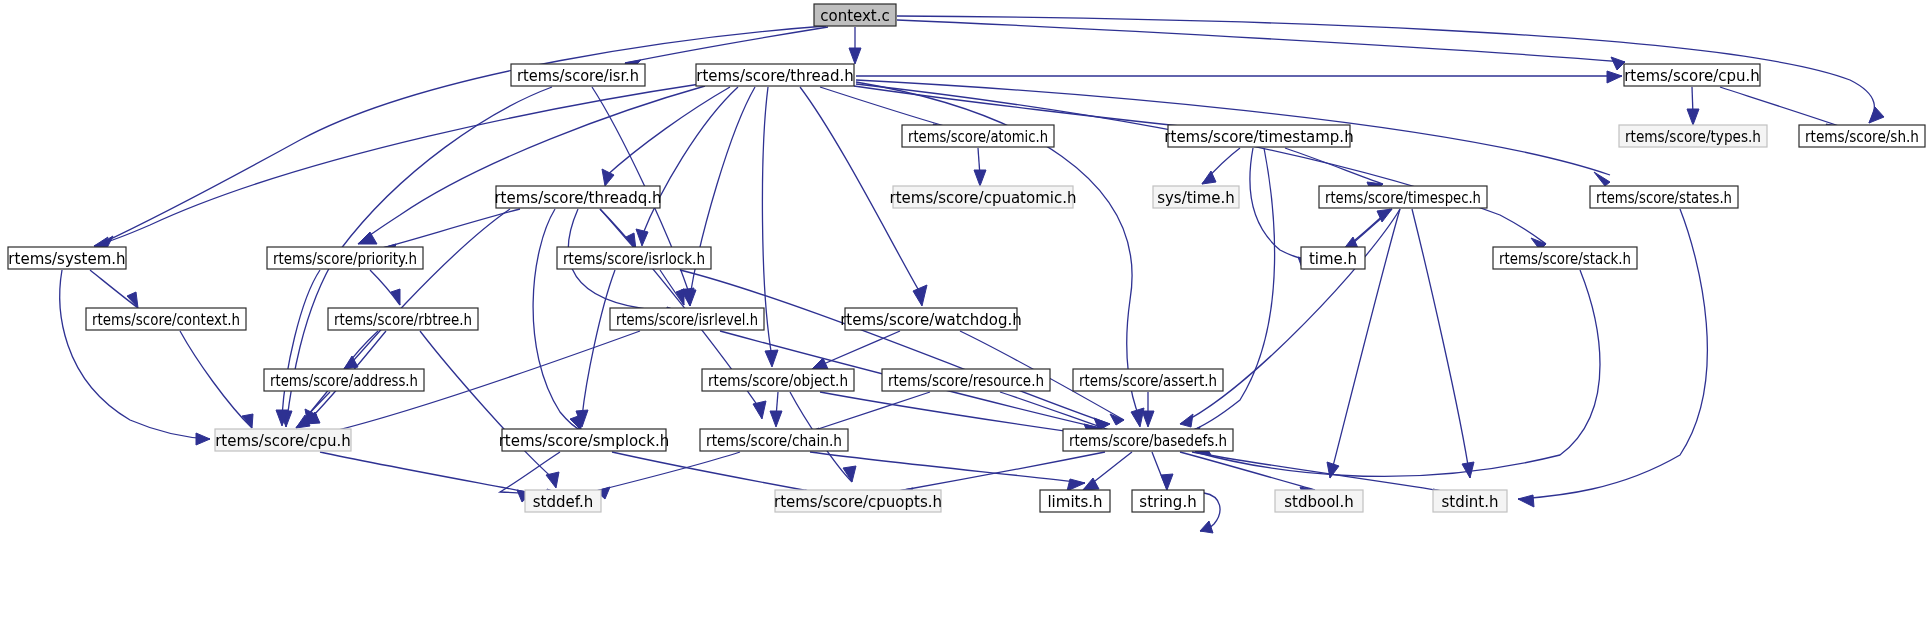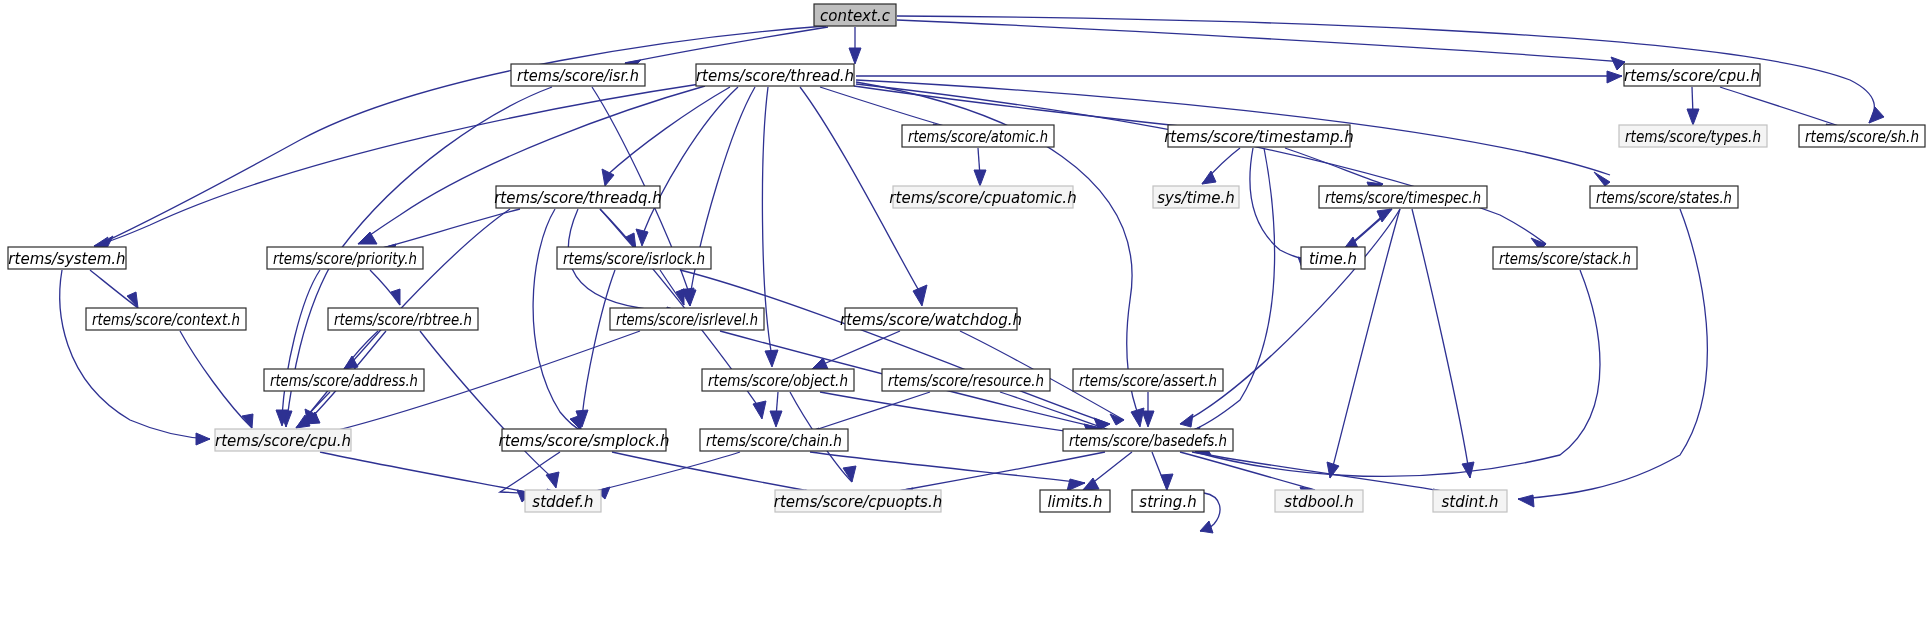--- a/index.html
+++ b/index.html
@@ -1,17 +1,17 @@
 <!DOCTYPE html>
 <html><head>
 <meta charset="utf-8">
 <style>
   html,body{margin:0;padding:0;background:#ffffff;}
   body{font-family:"DejaVu Sans","Liberation Sans",sans-serif;}
-  #graph-wrap{position:relative;width:1926px;height:635px;overflow:hidden;background:#fff;font-style:italic;}
+  #graph-wrap{position:relative;width:1926px;height:635px;overflow:hidden;background:#fff;}
   svg#graph{display:block;width:1926px;height:635px;}
   .node-rect{stroke-width:1.2px;}
   .node-label{font-family:"DejaVu Sans","Liberation Sans",sans-serif;font-size:15px;fill:#000000;dominant-baseline:middle;text-anchor:middle;}
   .edge-path{fill:none;stroke:#2e3192;stroke-width:1.3px;}
   .edge-head{fill:#2e3192;stroke:#2e3192;stroke-width:1px;}
 </style>
 </head>
 <body>
 
 <div id="graph-wrap">

